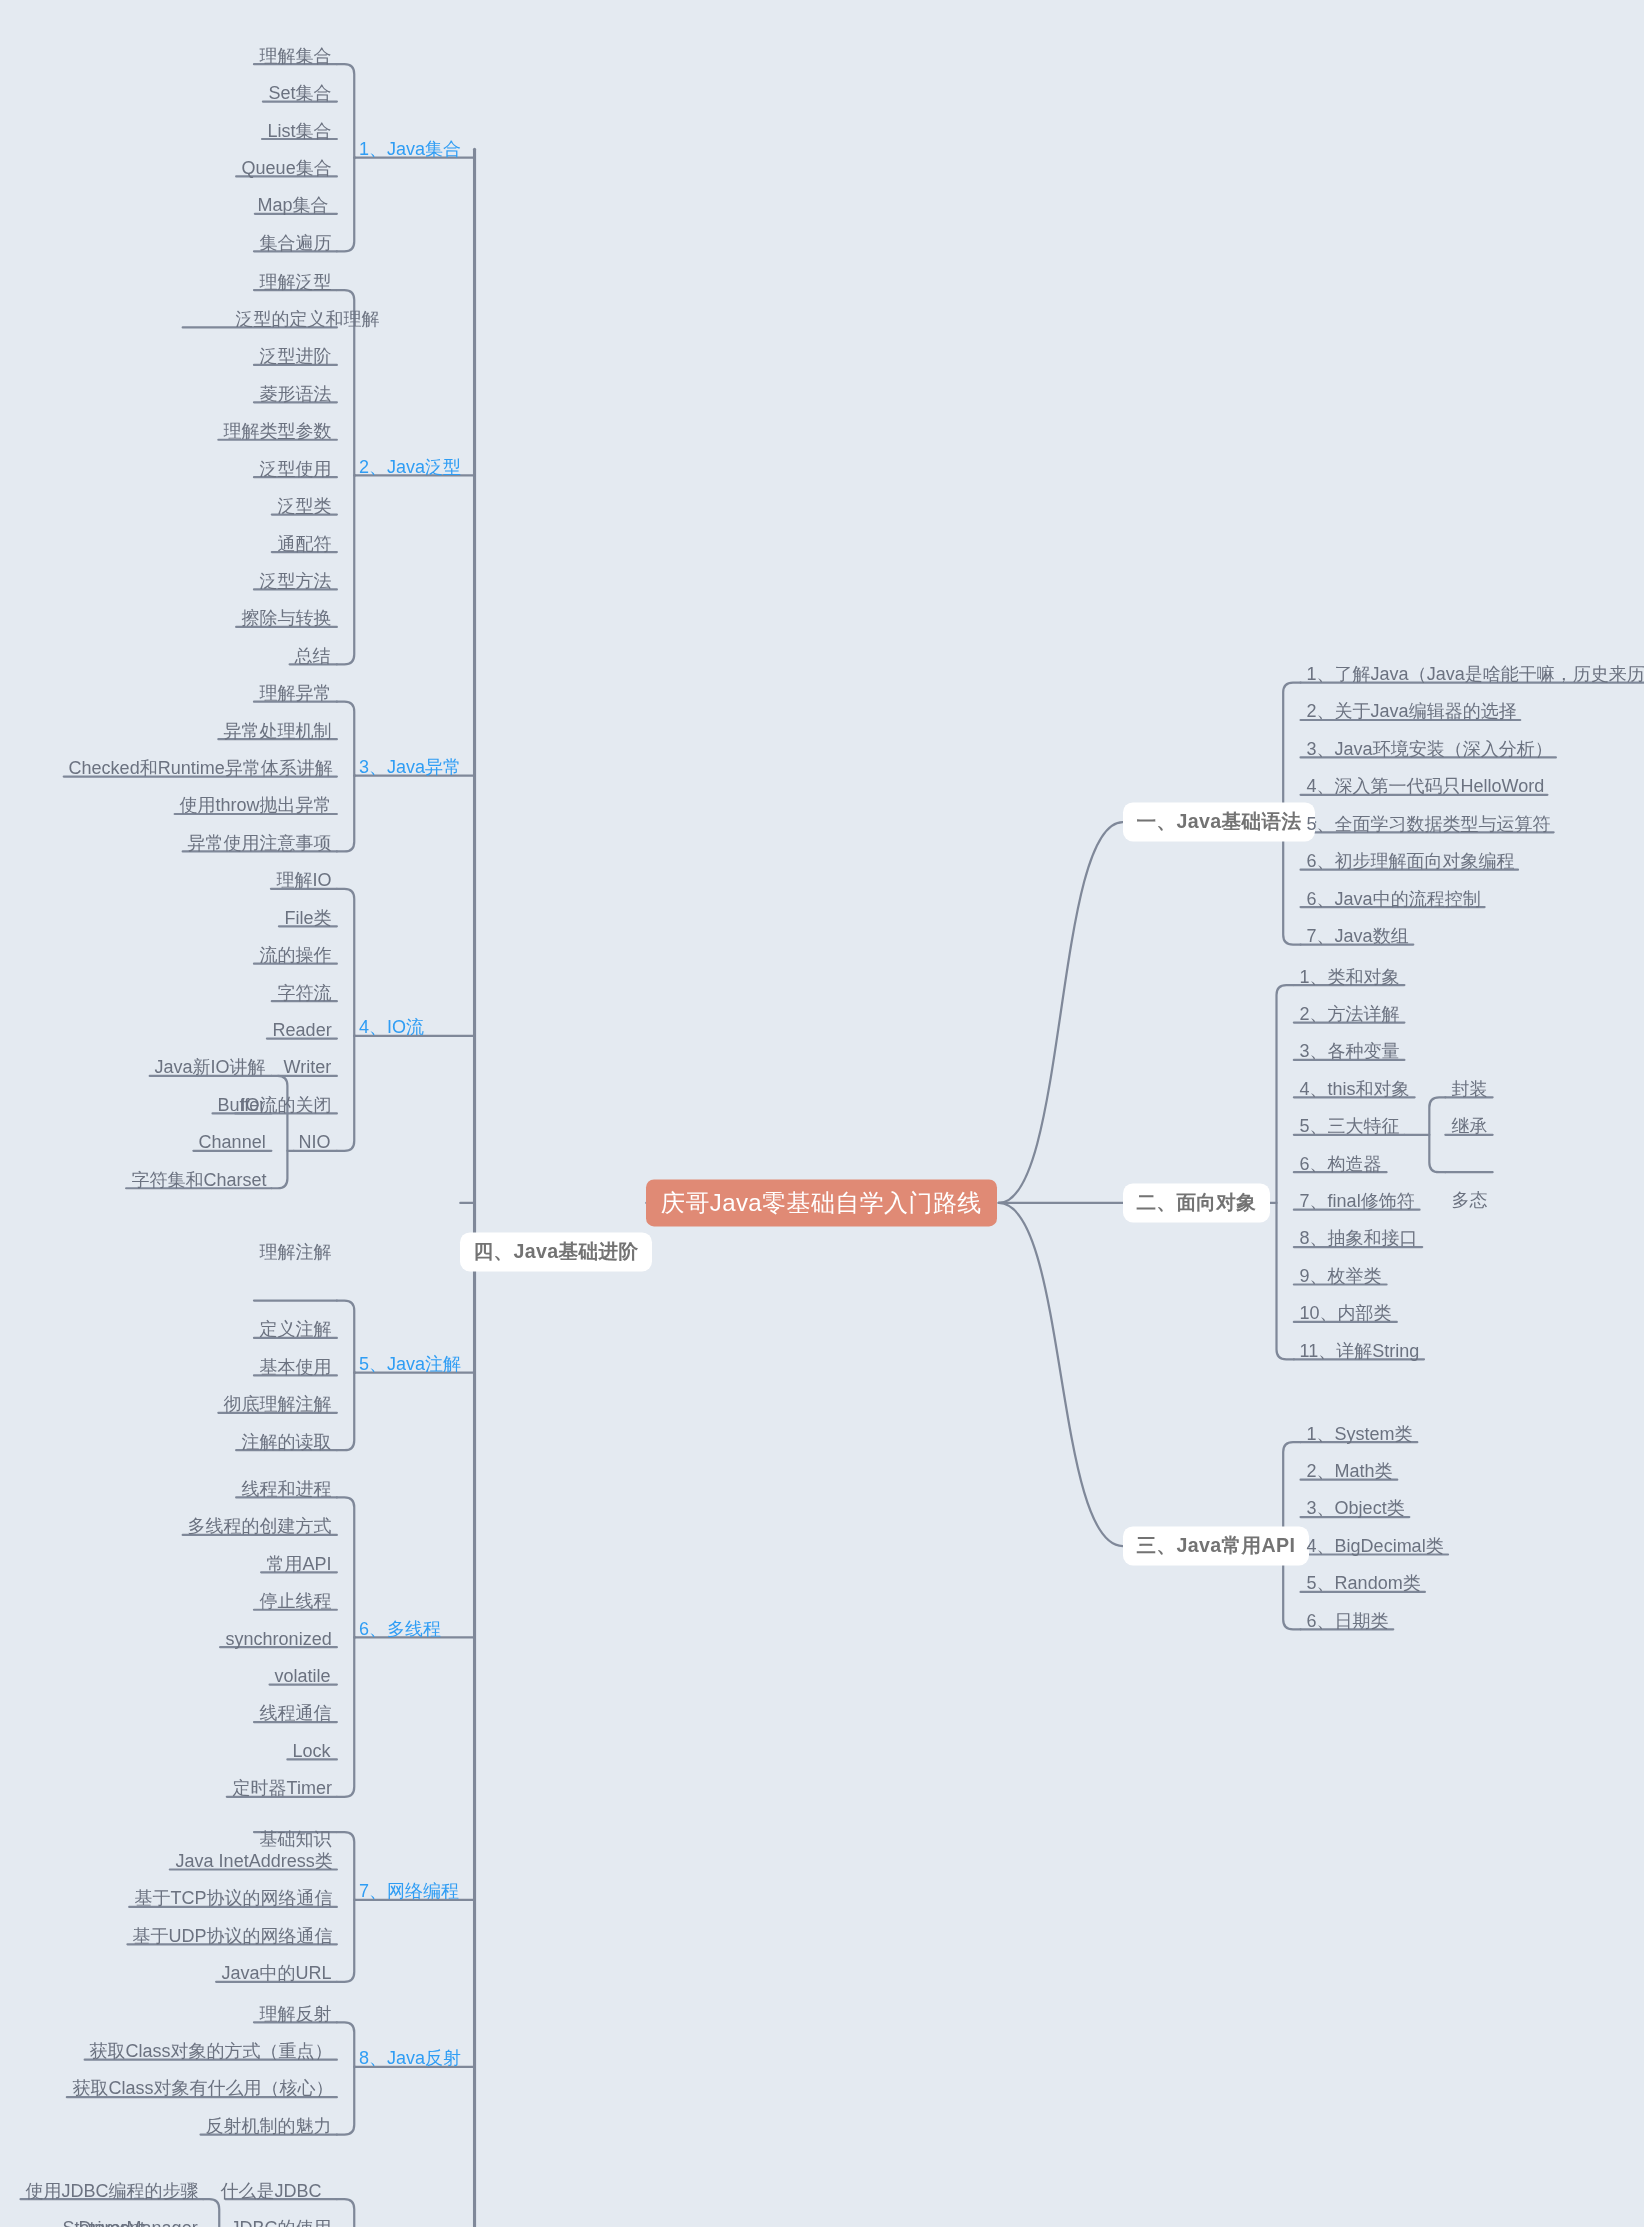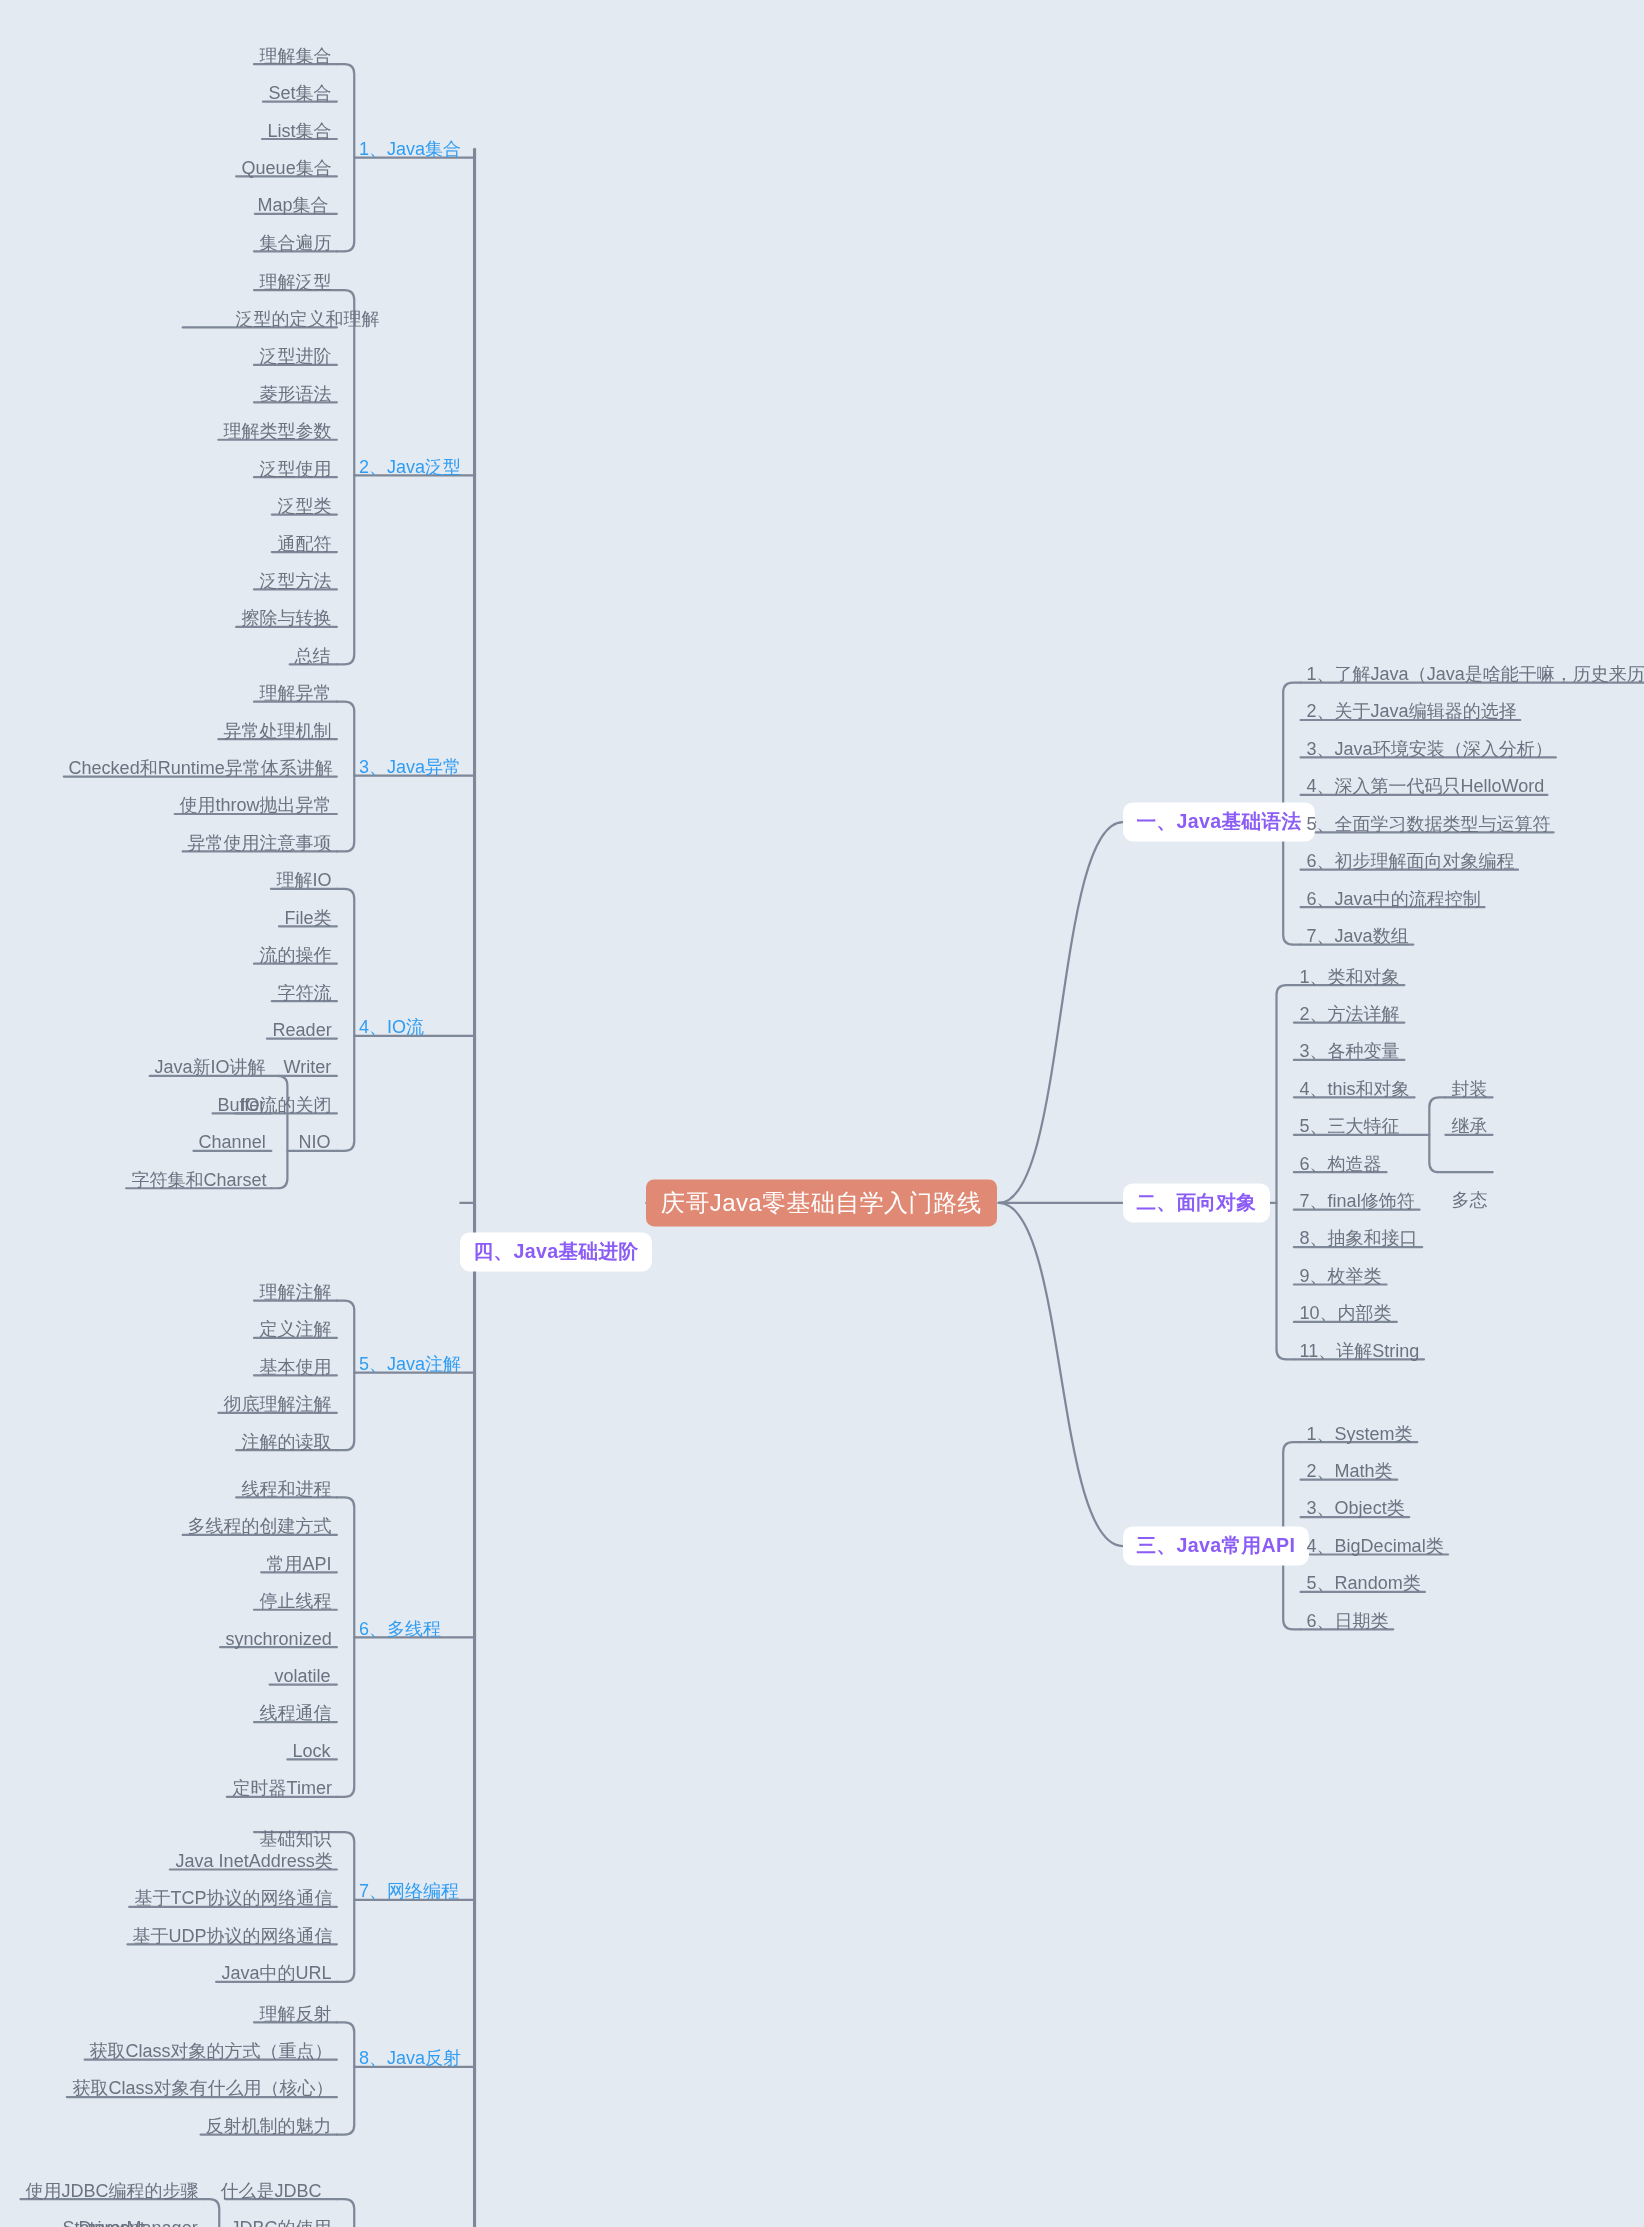--- a/index.html
+++ b/index.html
@@ -30,21 +30,21 @@
     color:#ffffff;
     border-radius:8px;
     font-size:24px;
     font-weight:400;
     padding:11.6px 15px;
     letter-spacing:0.4px;
     box-shadow:0 0 0 0 rgba(0,0,0,0);
   }
   .branch{
     background:#ffffff;
-    color:#8b5cf6;
+    color:#737373;
     border-radius:9.8px;
     font-size:19.6px;
     font-weight:bold;
     padding:9.8px 13.4px;
     letter-spacing:0.4px;
   }
   .sublabel{
     color:#2f9df4;
     font-size:18px;
   }
@@ -279,21 +279,21 @@
       <div class="node leaf l" style="top: 993px; left: 274px;">字符流</div>
       <div class="node leaf l" style="top: 1030px; left: 269px;">Reader</div>
       <div class="node leaf l" style="top: 1067px; left: 280px;">Writer</div>
       <div class="node leaf l" style="top: 1105px; left: 237px;">IO流的关闭</div>
       <div class="node leaf l" style="top: 1142px; left: 295px;">NIO</div>
       <div class="node leaf third l" style="top: 1067px; left: 151px;">Java新IO讲解</div>
       <div class="node leaf third l" style="top: 1105px; left: 214px;">Buffer</div>
       <div class="node leaf third l" style="top: 1142px; left: 195px;">Channel</div>
       <div class="node leaf third l" style="top: 1180px; left: 128px;">字符集和Charset</div>
       <div class="node sublabel r" style="top: 1364px; left: 359px;">5、Java注解</div>
-      <div class="node leaf l" style="top: 1292px; left: 256px;">理解注解</div>
+      <div class="node leaf l" style="top: 1252px; left: 256px;">理解注解</div>
       <div class="node leaf l" style="top: 1329px; left: 256px;">定义注解</div>
       <div class="node leaf l" style="top: 1367px; left: 256px;">基本使用</div>
       <div class="node leaf l" style="top: 1404px; left: 220px;">彻底理解注解</div>
       <div class="node leaf l" style="top: 1442px; left: 238px;">注解的读取</div>
       <div class="node sublabel r" style="top: 1629px; left: 359px;">6、多线程</div>
       <div class="node leaf l" style="top: 1489px; left: 238px;">线程和进程</div>
       <div class="node leaf l" style="top: 1526px; left: 184px;">多线程的创建方式</div>
       <div class="node leaf l" style="top: 1564px; left: 263px;">常用API</div>
       <div class="node leaf l" style="top: 1601px; left: 256px;">停止线程</div>
       <div class="node leaf l" style="top: 1639px; left: 222px;">synchronized</div>

